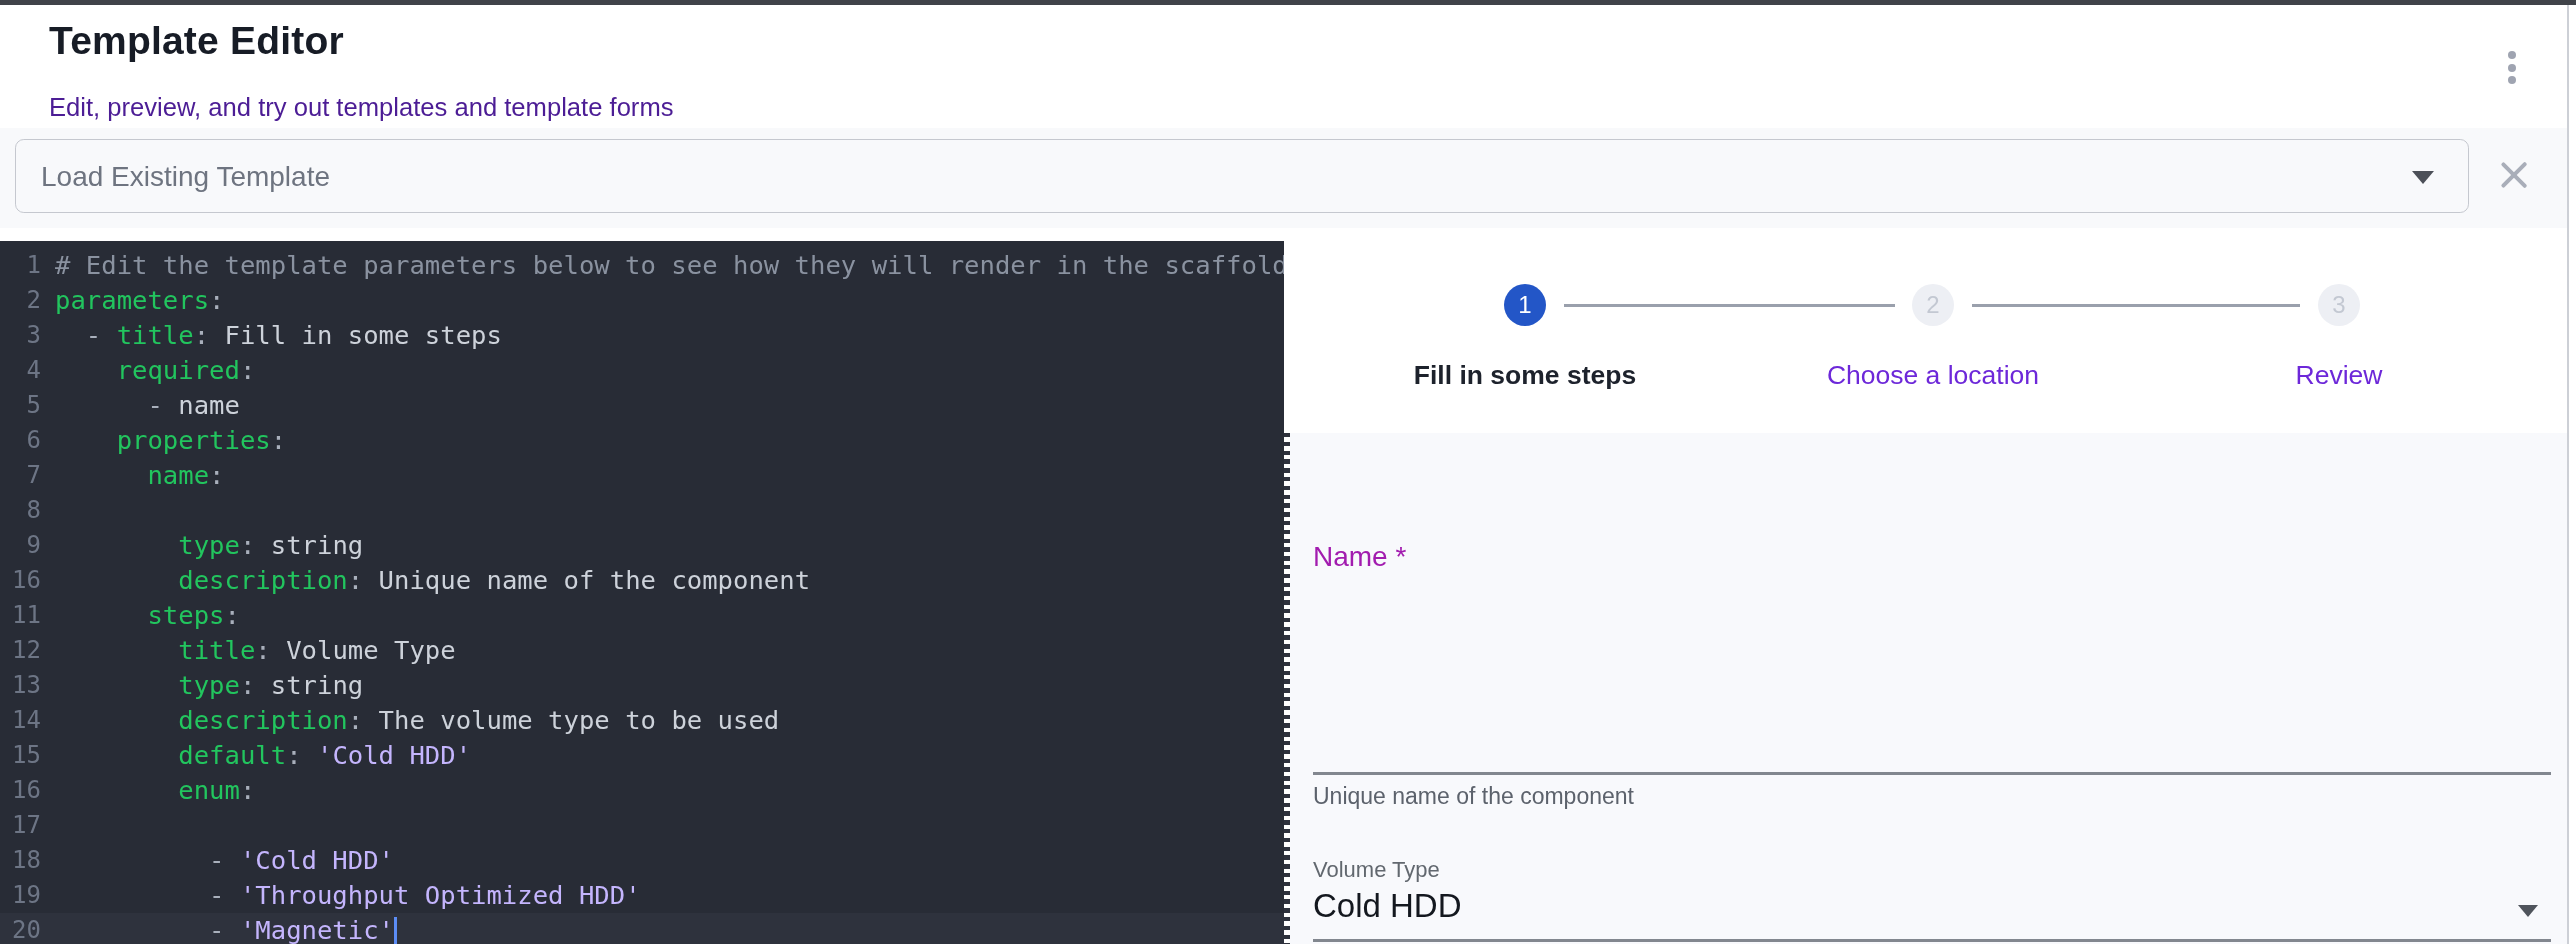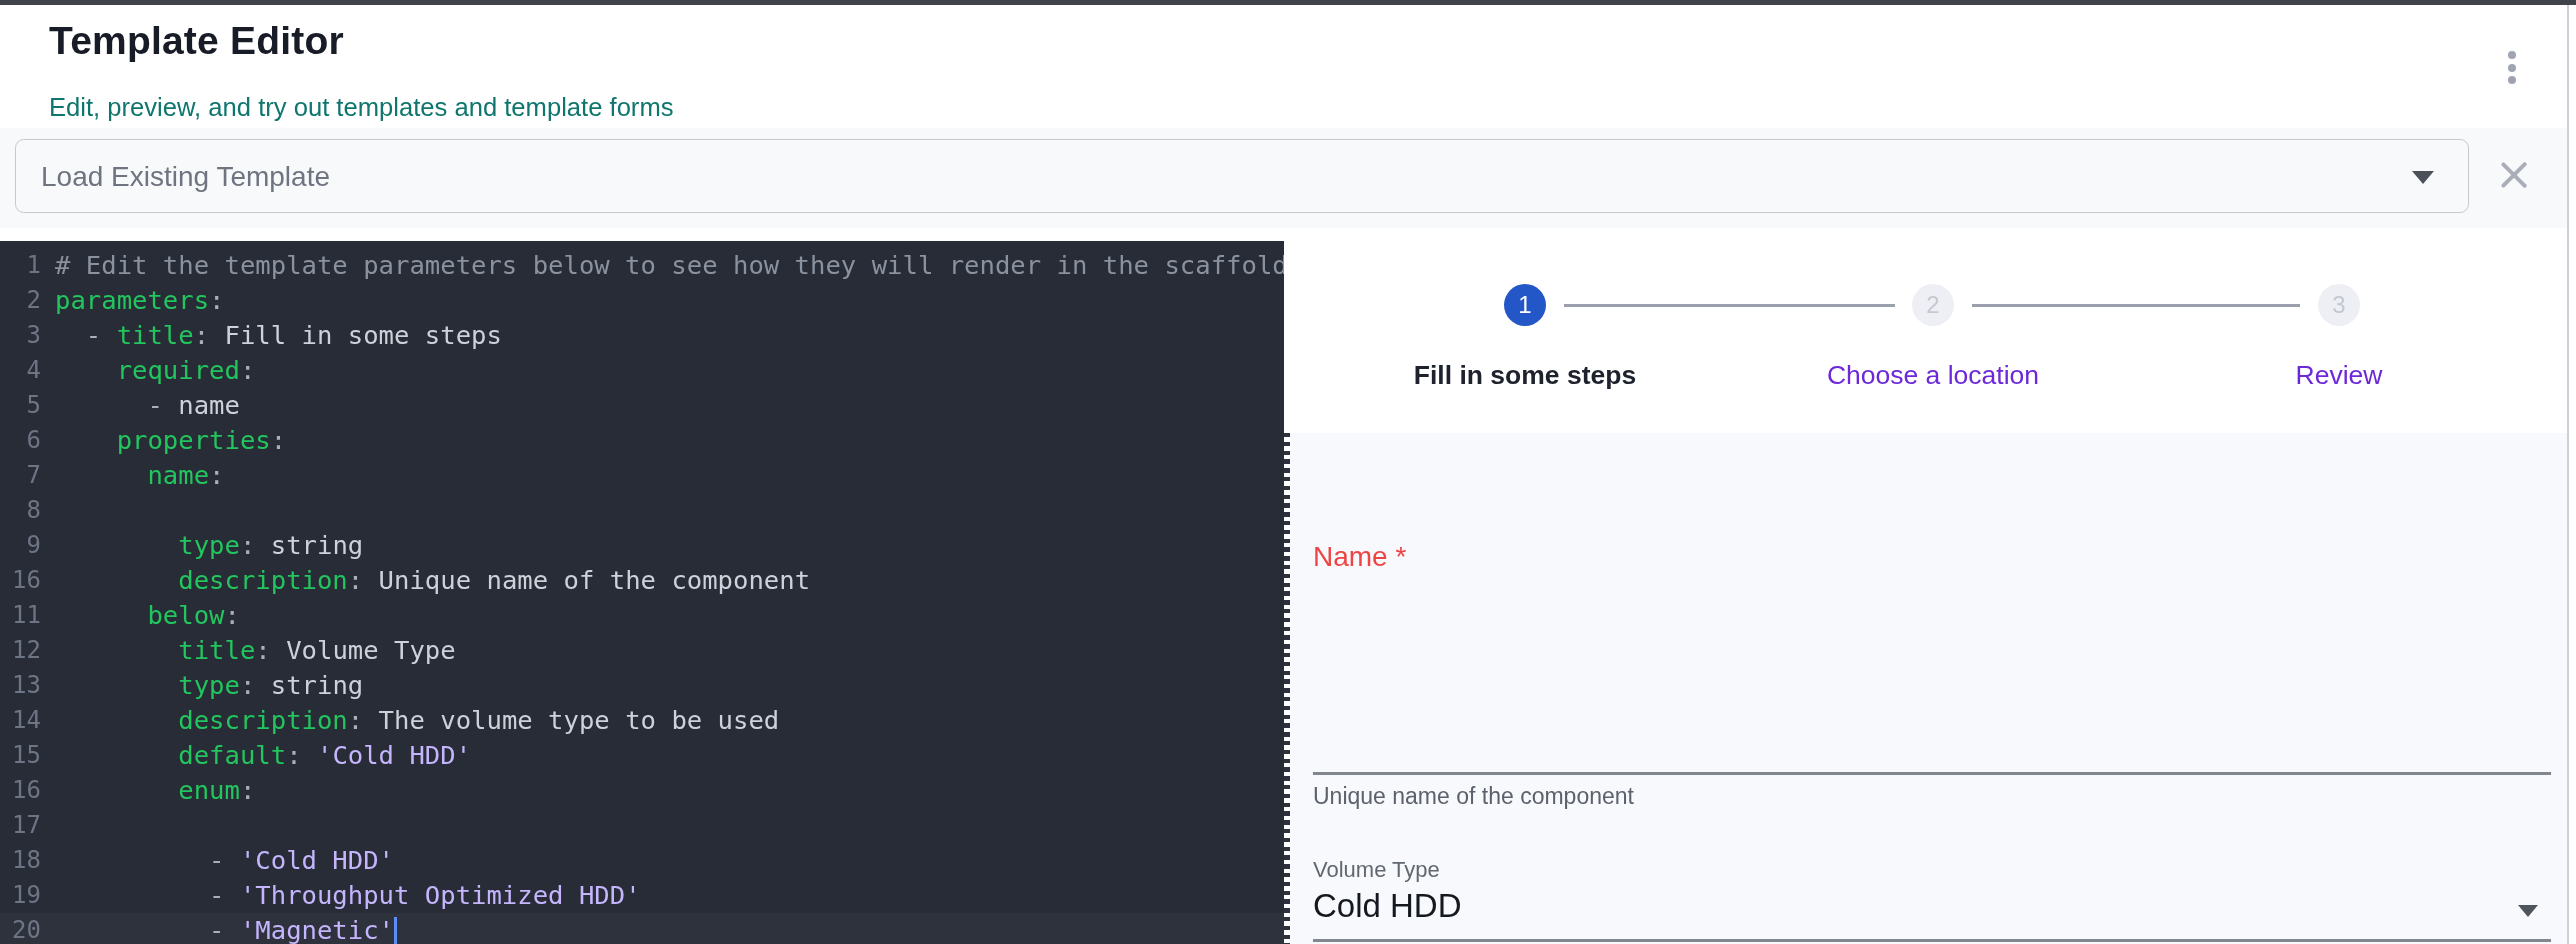--- a/index.html
+++ b/index.html
@@ -9,21 +9,21 @@
 
   
   .topbar { position: absolute; left: 0; top: 0; width: 2576px; height: 5.3px; background: #404349; }
 
   
   .right-line { position: absolute; left: 2567px; top: 5.3px; width: 1.8px; height: 939px; background: #cdd0d6; }
 
   
   .header { position: absolute; left: 0; top: 5.3px; width: 2567px; height: 166px; background: #ffffff; }
   .header h1 { position: absolute; left: 49px; top: 14px; font-size: 39px; font-weight: 700; color: #171c26; letter-spacing: 0.2px; }
-  .header .subtitle { position: absolute; left: 49px; top: 88px; font-size: 25.6px; font-weight: 400; color: #0f766e; }
+  .header .subtitle { position: absolute; left: 49px; top: 88px; font-size: 25.6px; font-weight: 400; color: #4c1d95; }
   .kebab { position: absolute; left: 2489px; top: 39px; width: 46px; height: 56px; cursor: pointer; }
   .kebab i { position: absolute; left: 19.4px; width: 8px; height: 8px; border-radius: 50%; background: #9fa4b1; }
   .kebab i:nth-child(1){ top: 7px; } .kebab i:nth-child(2){ top: 19.4px; } .kebab i:nth-child(3){ top: 32px; }
   .divider { position: absolute; left: 0; top: 139px; width: 2567px; height: 1.8px; background: #dde0e6; }
 
   
   .toolbar { position: absolute; left: 0; top: 128px; width: 2567px; height: 100px; background: #f8f9fb; }
   .load-select { position: absolute; left: 15px; top: 10.6px; width: 2454px; height: 74px;
     border: 1.8px solid #c5c8cf; border-radius: 8.8px; background: transparent; }
   .load-select .sel-text { position: absolute; left: 25px; top: 21px; font-size: 28px; color: #6e7480; }
@@ -68,21 +68,21 @@
   .step-circle.upcoming { background: #edeff4; color: #c3c8d2; }
   .step-c1 { left: 214px; } .step-c2 { left: 622px; } .step-c3 { left: 1028px; }
   .connector { position: absolute; top: 63px; height: 2.6px; background: #9aa0ac; }
   .conn-1 { left: 274px; width: 331px; } .conn-2 { left: 682px; width: 328px; }
   .step-label { position: absolute; top: 119px; width: 388px; text-align: center; font-size: 26.5px; }
   .step-label.active { color: #1d222c; font-weight: 700; }
   .step-label.upcoming { color: #6d28d9; font-weight: 400; }
   .step-l1 { left: 41px; } .step-l2 { left: 449px; } .step-l3 { left: 855px; }
 
   
-  .field-name-label { position: absolute; left: 23px; top: 108px; font-size: 28px; color: #ef4444; }
+  .field-name-label { position: absolute; left: 23px; top: 108px; font-size: 28px; color: #a21caf; }
   .underline { position: absolute; left: 23px; width: 1238px; height: 2.6px; background: #82878f; }
   .ul-name { top: 339px; } .ul-volume { top: 506px; }
   .helper { position: absolute; left: 23px; font-size: 23px; color: #5c626c; }
   .help-name { top: 350px; }
   .field-volume-label { position: absolute; left: 23px; top: 424px; font-size: 22px; color: #62686f; }
   .field-volume-value { position: absolute; left: 23px; top: 454px; font-size: 33px; color: #14181f; }
   .vol-caret { position: absolute; left: 1228px; top: 472px; width: 0; height: 0;
     border-left: 10.6px solid transparent; border-right: 10.6px solid transparent; border-top: 12.4px solid #4f545c; cursor: pointer; }
   .vol-select-hit { position: absolute; left: 23px; top: 441px; width: 1238px; height: 64px; cursor: pointer; }
 </style>
@@ -117,21 +117,21 @@
           <div class="line"><span class="gutter">1</span><span class="code"><span class="tok-comment"># Edit the template parameters below to see how they will render in the scaffolder</span></span></div>
           <div class="line"><span class="gutter">2</span><span class="code"><span class="tok-key">parameters</span><span class="tok-punct">:</span></span></div>
           <div class="line"><span class="gutter">3</span><span class="code"><span class="tok-punct">  - </span><span class="tok-key">title</span><span class="tok-punct">: </span><span class="tok-value">Fill in some steps</span></span></div>
           <div class="line"><span class="gutter">4</span><span class="code"><span class="tok-value">    </span><span class="tok-key">required</span><span class="tok-punct">:</span></span></div>
           <div class="line"><span class="gutter">5</span><span class="code"><span class="tok-punct">      - </span><span class="tok-value">name</span></span></div>
           <div class="line"><span class="gutter">6</span><span class="code"><span class="tok-value">    </span><span class="tok-key">properties</span><span class="tok-punct">:</span></span></div>
           <div class="line"><span class="gutter">7</span><span class="code"><span class="tok-value">      </span><span class="tok-key">name</span><span class="tok-punct">:</span></span></div>
           <div class="line"><span class="gutter">8</span></div>
           <div class="line"><span class="gutter">9</span><span class="code"><span class="tok-value">        </span><span class="tok-key">type</span><span class="tok-punct">: </span><span class="tok-value">string</span></span></div>
           <div class="line"><span class="gutter">16</span><span class="code"><span class="tok-value">        </span><span class="tok-key">description</span><span class="tok-punct">: </span><span class="tok-value">Unique name of the component</span></span></div>
-          <div class="line"><span class="gutter">11</span><span class="code"><span class="tok-value">      </span><span class="tok-key">below</span><span class="tok-punct">:</span></span></div>
+          <div class="line"><span class="gutter">11</span><span class="code"><span class="tok-value">      </span><span class="tok-key">steps</span><span class="tok-punct">:</span></span></div>
           <div class="line"><span class="gutter">12</span><span class="code"><span class="tok-value">        </span><span class="tok-key">title</span><span class="tok-punct">: </span><span class="tok-value">Volume Type</span></span></div>
           <div class="line"><span class="gutter">13</span><span class="code"><span class="tok-value">        </span><span class="tok-key">type</span><span class="tok-punct">: </span><span class="tok-value">string</span></span></div>
           <div class="line"><span class="gutter">14</span><span class="code"><span class="tok-value">        </span><span class="tok-key">description</span><span class="tok-punct">: </span><span class="tok-value">The volume type to be used</span></span></div>
           <div class="line"><span class="gutter">15</span><span class="code"><span class="tok-value">        </span><span class="tok-key">default</span><span class="tok-punct">: </span><span class="tok-string">'Cold HDD'</span></span></div>
           <div class="line"><span class="gutter">16</span><span class="code"><span class="tok-value">        </span><span class="tok-key">enum</span><span class="tok-punct">:</span></span></div>
           <div class="line"><span class="gutter">17</span></div>
           <div class="line"><span class="gutter">18</span><span class="code"><span class="tok-value">          </span><span class="tok-punct">- </span><span class="tok-string">'Cold HDD'</span></span></div>
           <div class="line"><span class="gutter">19</span><span class="code"><span class="tok-value">          </span><span class="tok-punct">- </span><span class="tok-string">'Throughput Optimized HDD'</span></span></div>
           <div class="line active"><span class="gutter">20</span><span class="code"><span class="tok-value">          </span><span class="tok-punct">- </span><span class="tok-string">'Magnetic'</span><span class="cursor"></span></span></div>
         </div>

